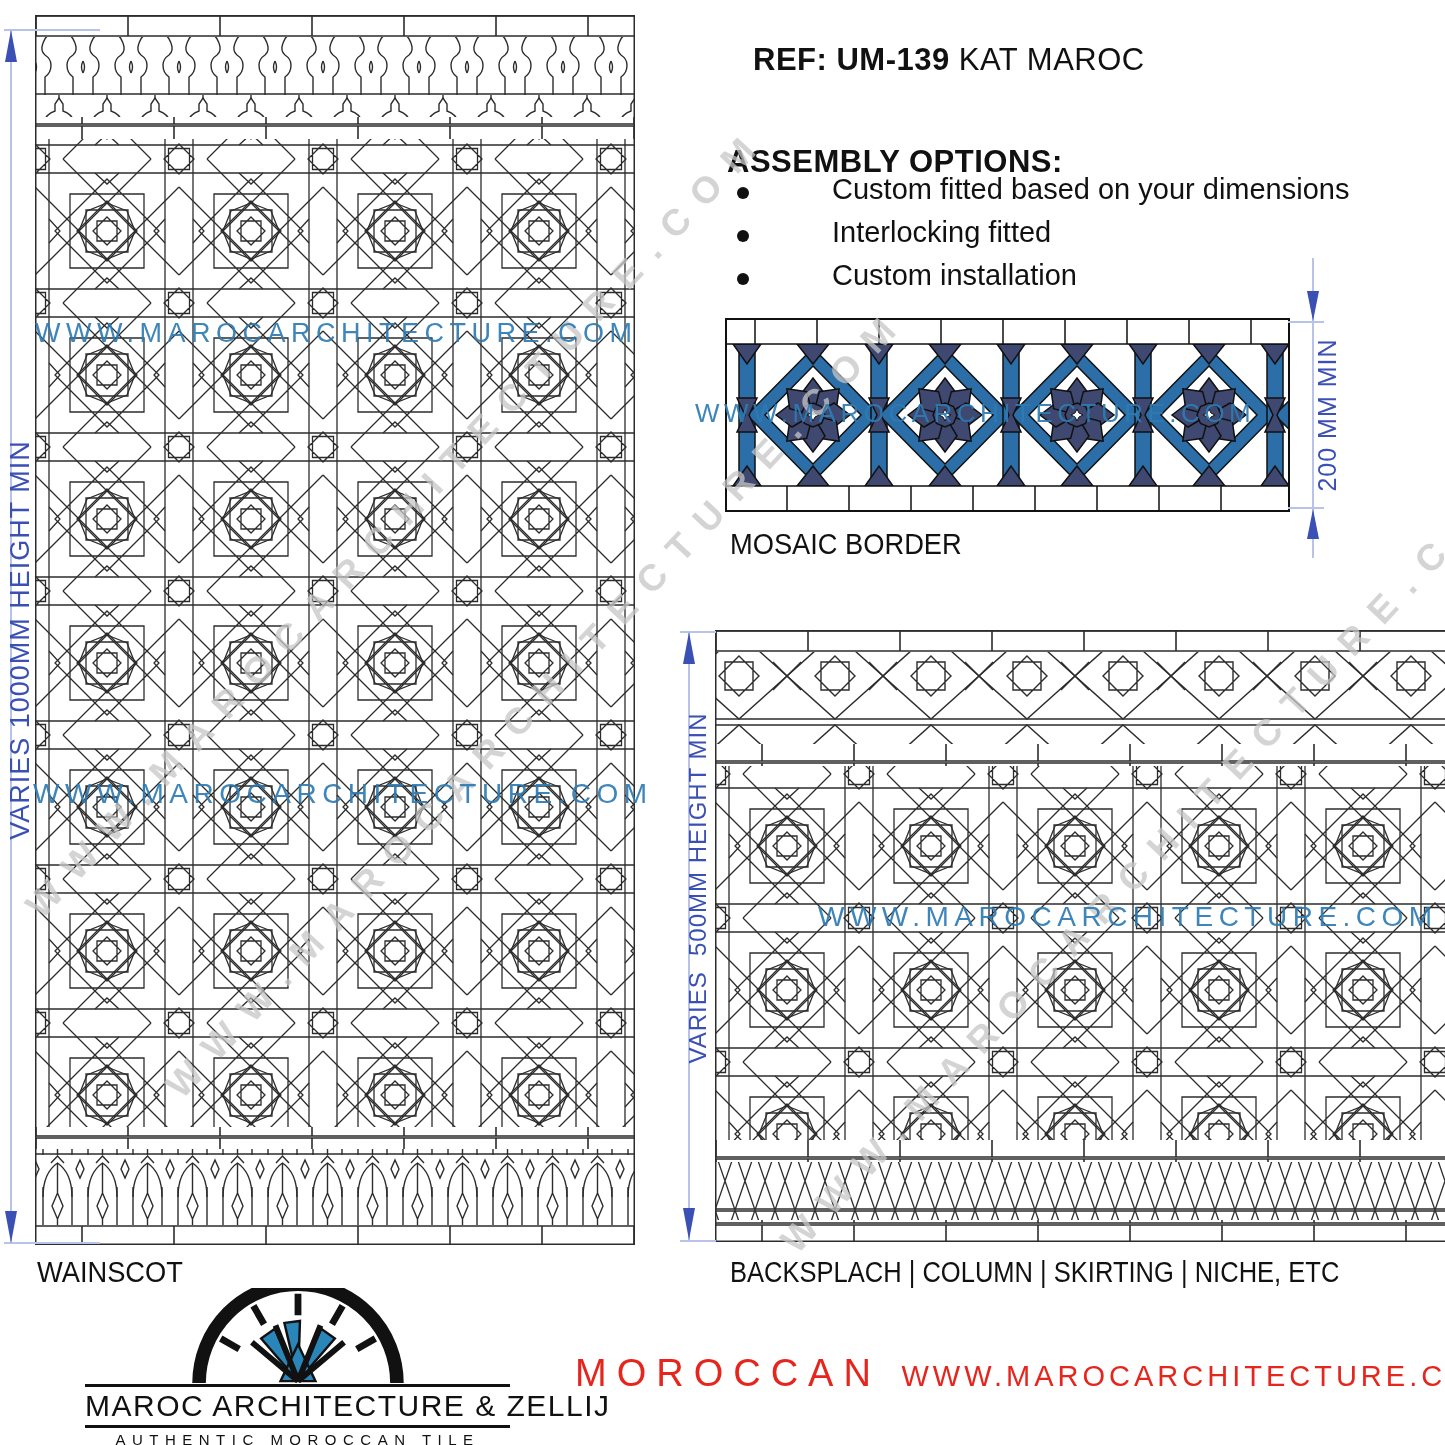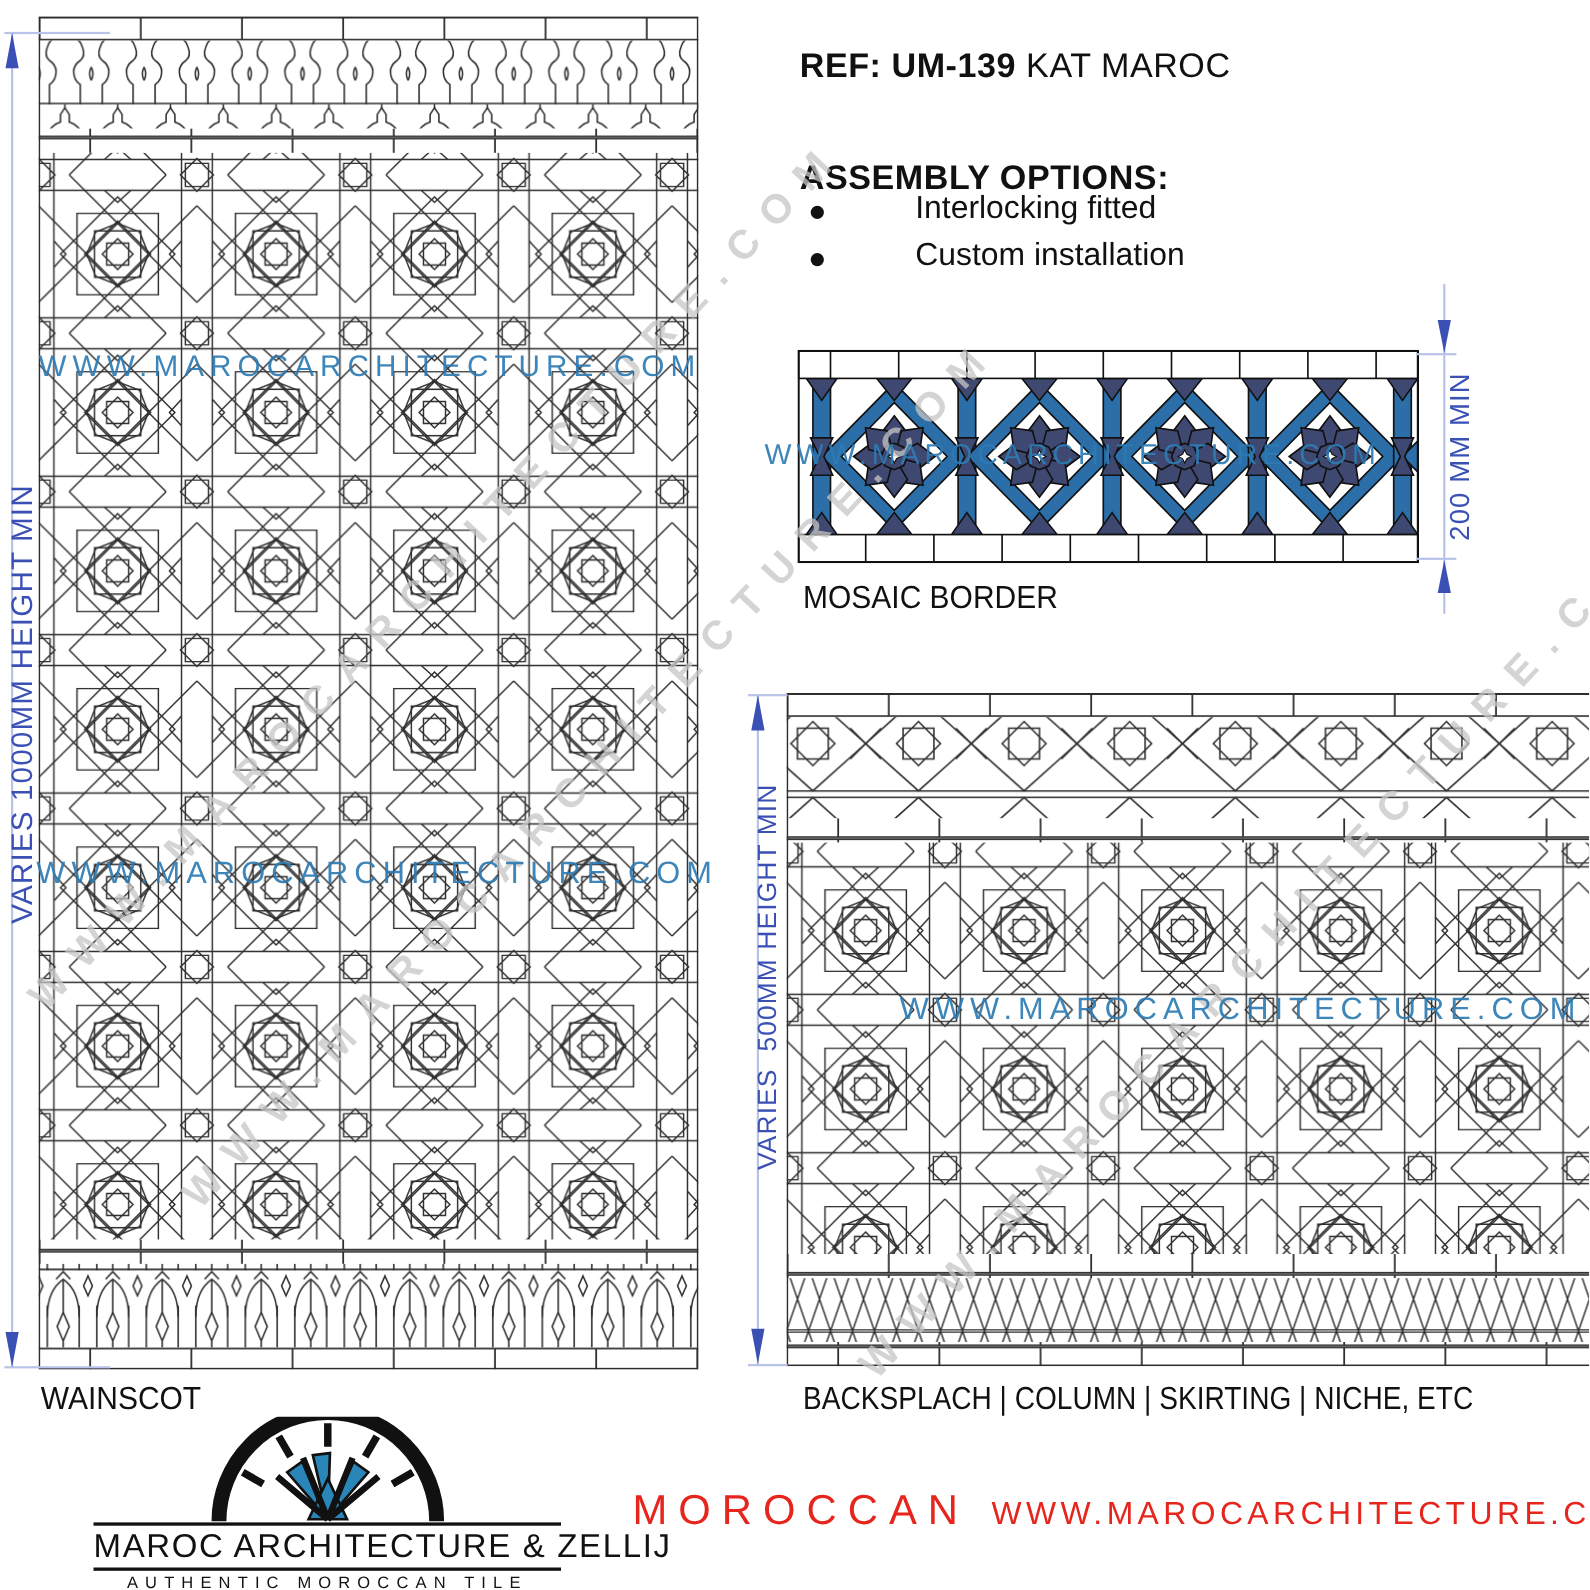--- a/index.html
+++ b/index.html
@@ -4,21 +4,21 @@
 <style>
   html,body{margin:0;padding:0;background:#fff;}
   #stage{position:relative;width:1445px;height:1445px;background:#fff;overflow:hidden;
          font-family:"Liberation Sans", sans-serif;color:#111;}
   .abs{position:absolute;}
   .nowrap{white-space:nowrap;}
   .pre{white-space:pre;}
 
   
   .ref-line{font-size:31px;letter-spacing:.5px;}
-  .ref-line b{font-weight:700;}
+  .ref-line b{font-weight:700;margin-left:26px;}
   .h-assembly{font-size:31px;font-weight:700;letter-spacing:.5px;margin-top:12px;}
   .bullet-row{position:relative;height:43px;font-size:29px;}
   .bullet-dot{position:absolute;left:2px;top:14px;width:12px;height:12px;border-radius:50%;background:#111;}
   .bullet-text{position:absolute;left:97px;top:0;}
   .band-label{font-size:29px;font-weight:400;letter-spacing:0;}
   .cond{display:inline-block;transform:scaleX(.88);transform-origin:left center;}
   .cond2{display:inline-block;transform:scaleX(.94);transform-origin:left center;}
 
   .wm-teal{color:#2e7cb4;font-size:27px;letter-spacing:5.5px;white-space:nowrap;opacity:.92;}
   .wm-gray{color:#c6c6c6;font-size:37px;font-weight:700;letter-spacing:17px;white-space:nowrap;
@@ -160,20 +160,24 @@
   <div class="abs dim-text" style="left:-220px;top:625px;width:480px;height:30px">VARIES 1000MM HEIGHT MIN</div>
 
   <div class="abs ref-line nowrap" style="left:727px;top:42px">
     <b>REF: UM-139</b><span class="pre"> KAT MAROC</span>
   </div>
   <div class="abs h-assembly nowrap" style="left:727px;top:132px">ASSEMBLY OPTIONS:</div>
 
   <div class="abs" style="left:735px;top:173px;width:700px">
     <div class="bullet-row">
       <span class="bullet-dot"></span>
+      <span class="bullet-text nowrap">Custom fitted based on your dimensions</span>
+    </div>
+    <div class="bullet-row">
+      <span class="bullet-dot"></span>
       <span class="bullet-text nowrap">Interlocking fitted</span>
     </div>
     <div class="bullet-row">
       <span class="bullet-dot"></span>
       <span class="bullet-text nowrap">Custom installation</span>
     </div>
   </div>
 
   <svg class="abs" style="left:725px;top:318px" width="565" height="194">
     <rect width="565" height="194" fill="#fff"></rect>

